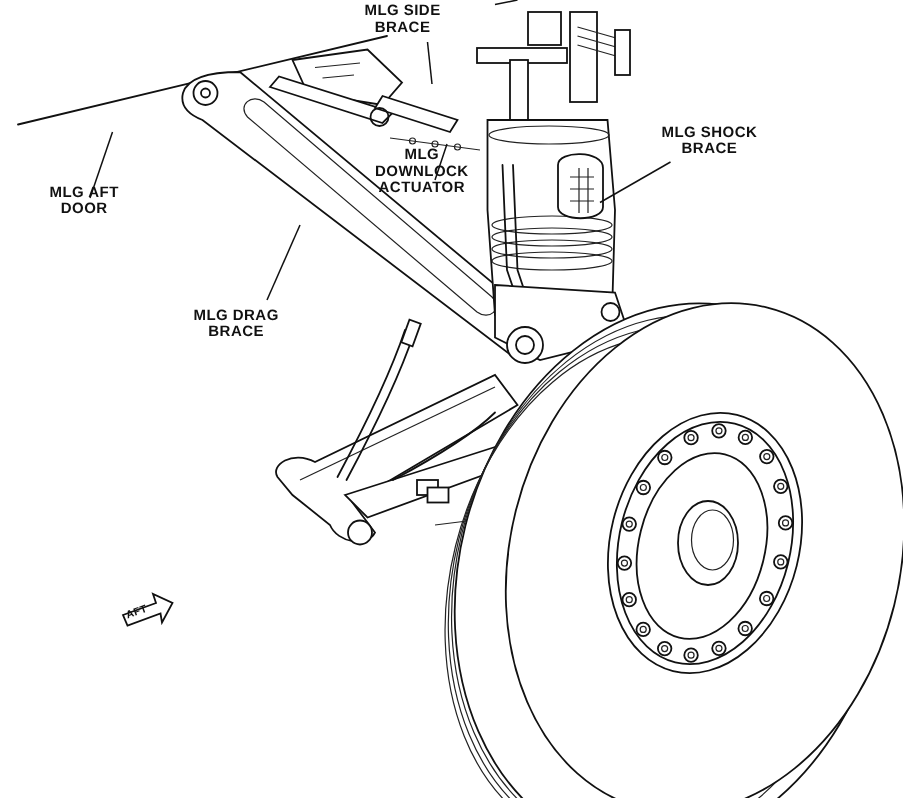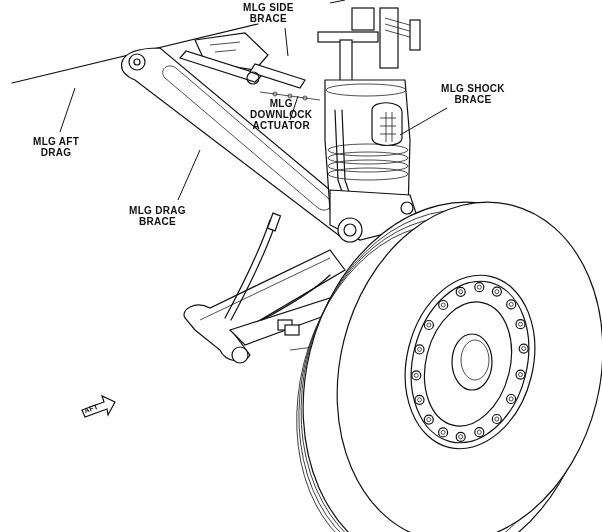--- a/index.html
+++ b/index.html
@@ -144,23 +144,23 @@
 
     <g>
       <path class="fillw" d="M82,410 L104,402 L102,396 L115,402 L108,415 L107,409 L85,417 Z"></path>
     </g>
   </svg>
 
   <div class="lbl" style="left:243px;top:2px;">
     <span>MLG SIDE</span>
     <span>BRACE</span>
   </div>
-  <div class="lbl" style="left:33px;top:136px;">
+  <div class="lbl" style="left:33px;top:123px;">
     <span>MLG AFT</span>
-    <span>DRAG</span>
+    <span>DOOR</span>
   </div>
   <div class="lbl" style="left:250px;top:98px;text-align:center;">
     <span>MLG</span>
     <span>DOWNLOCK</span>
     <span>ACTUATOR</span>
   </div>
   <div class="lbl" style="left:430px;top:83px;margin-left:11px;">
     <span>MLG SHOCK</span>
     <span>BRACE</span>
   </div>

